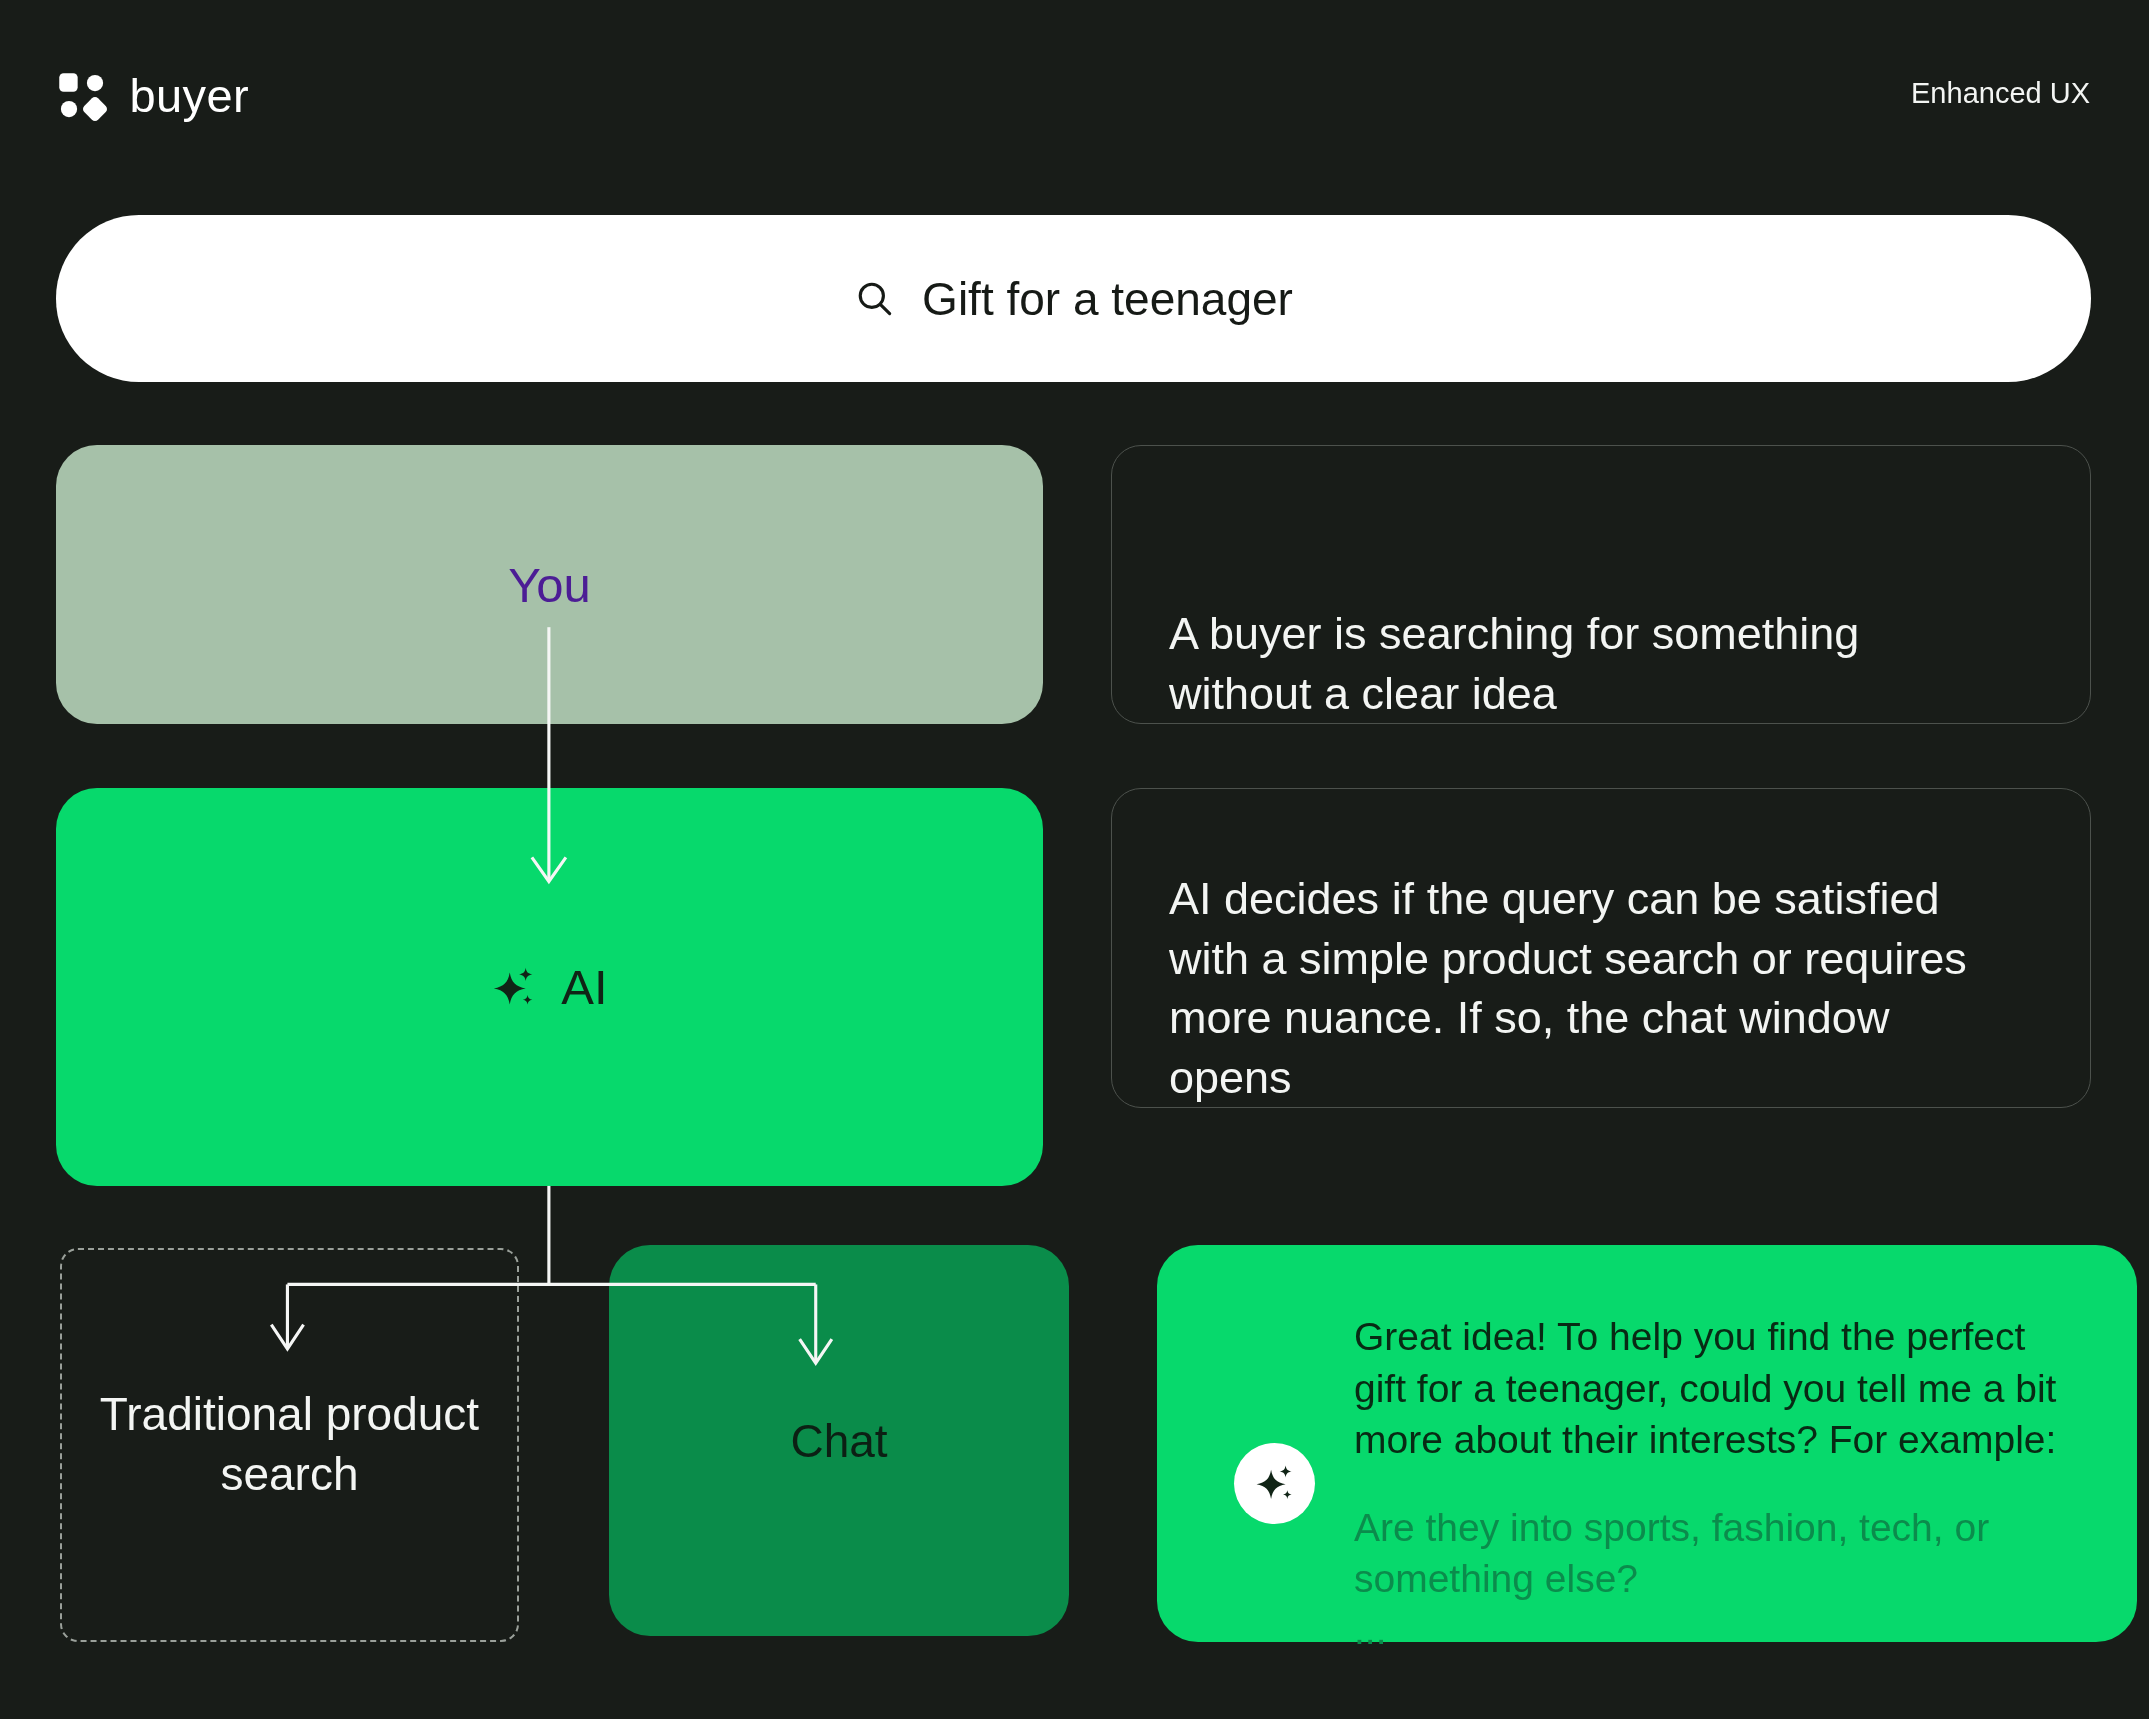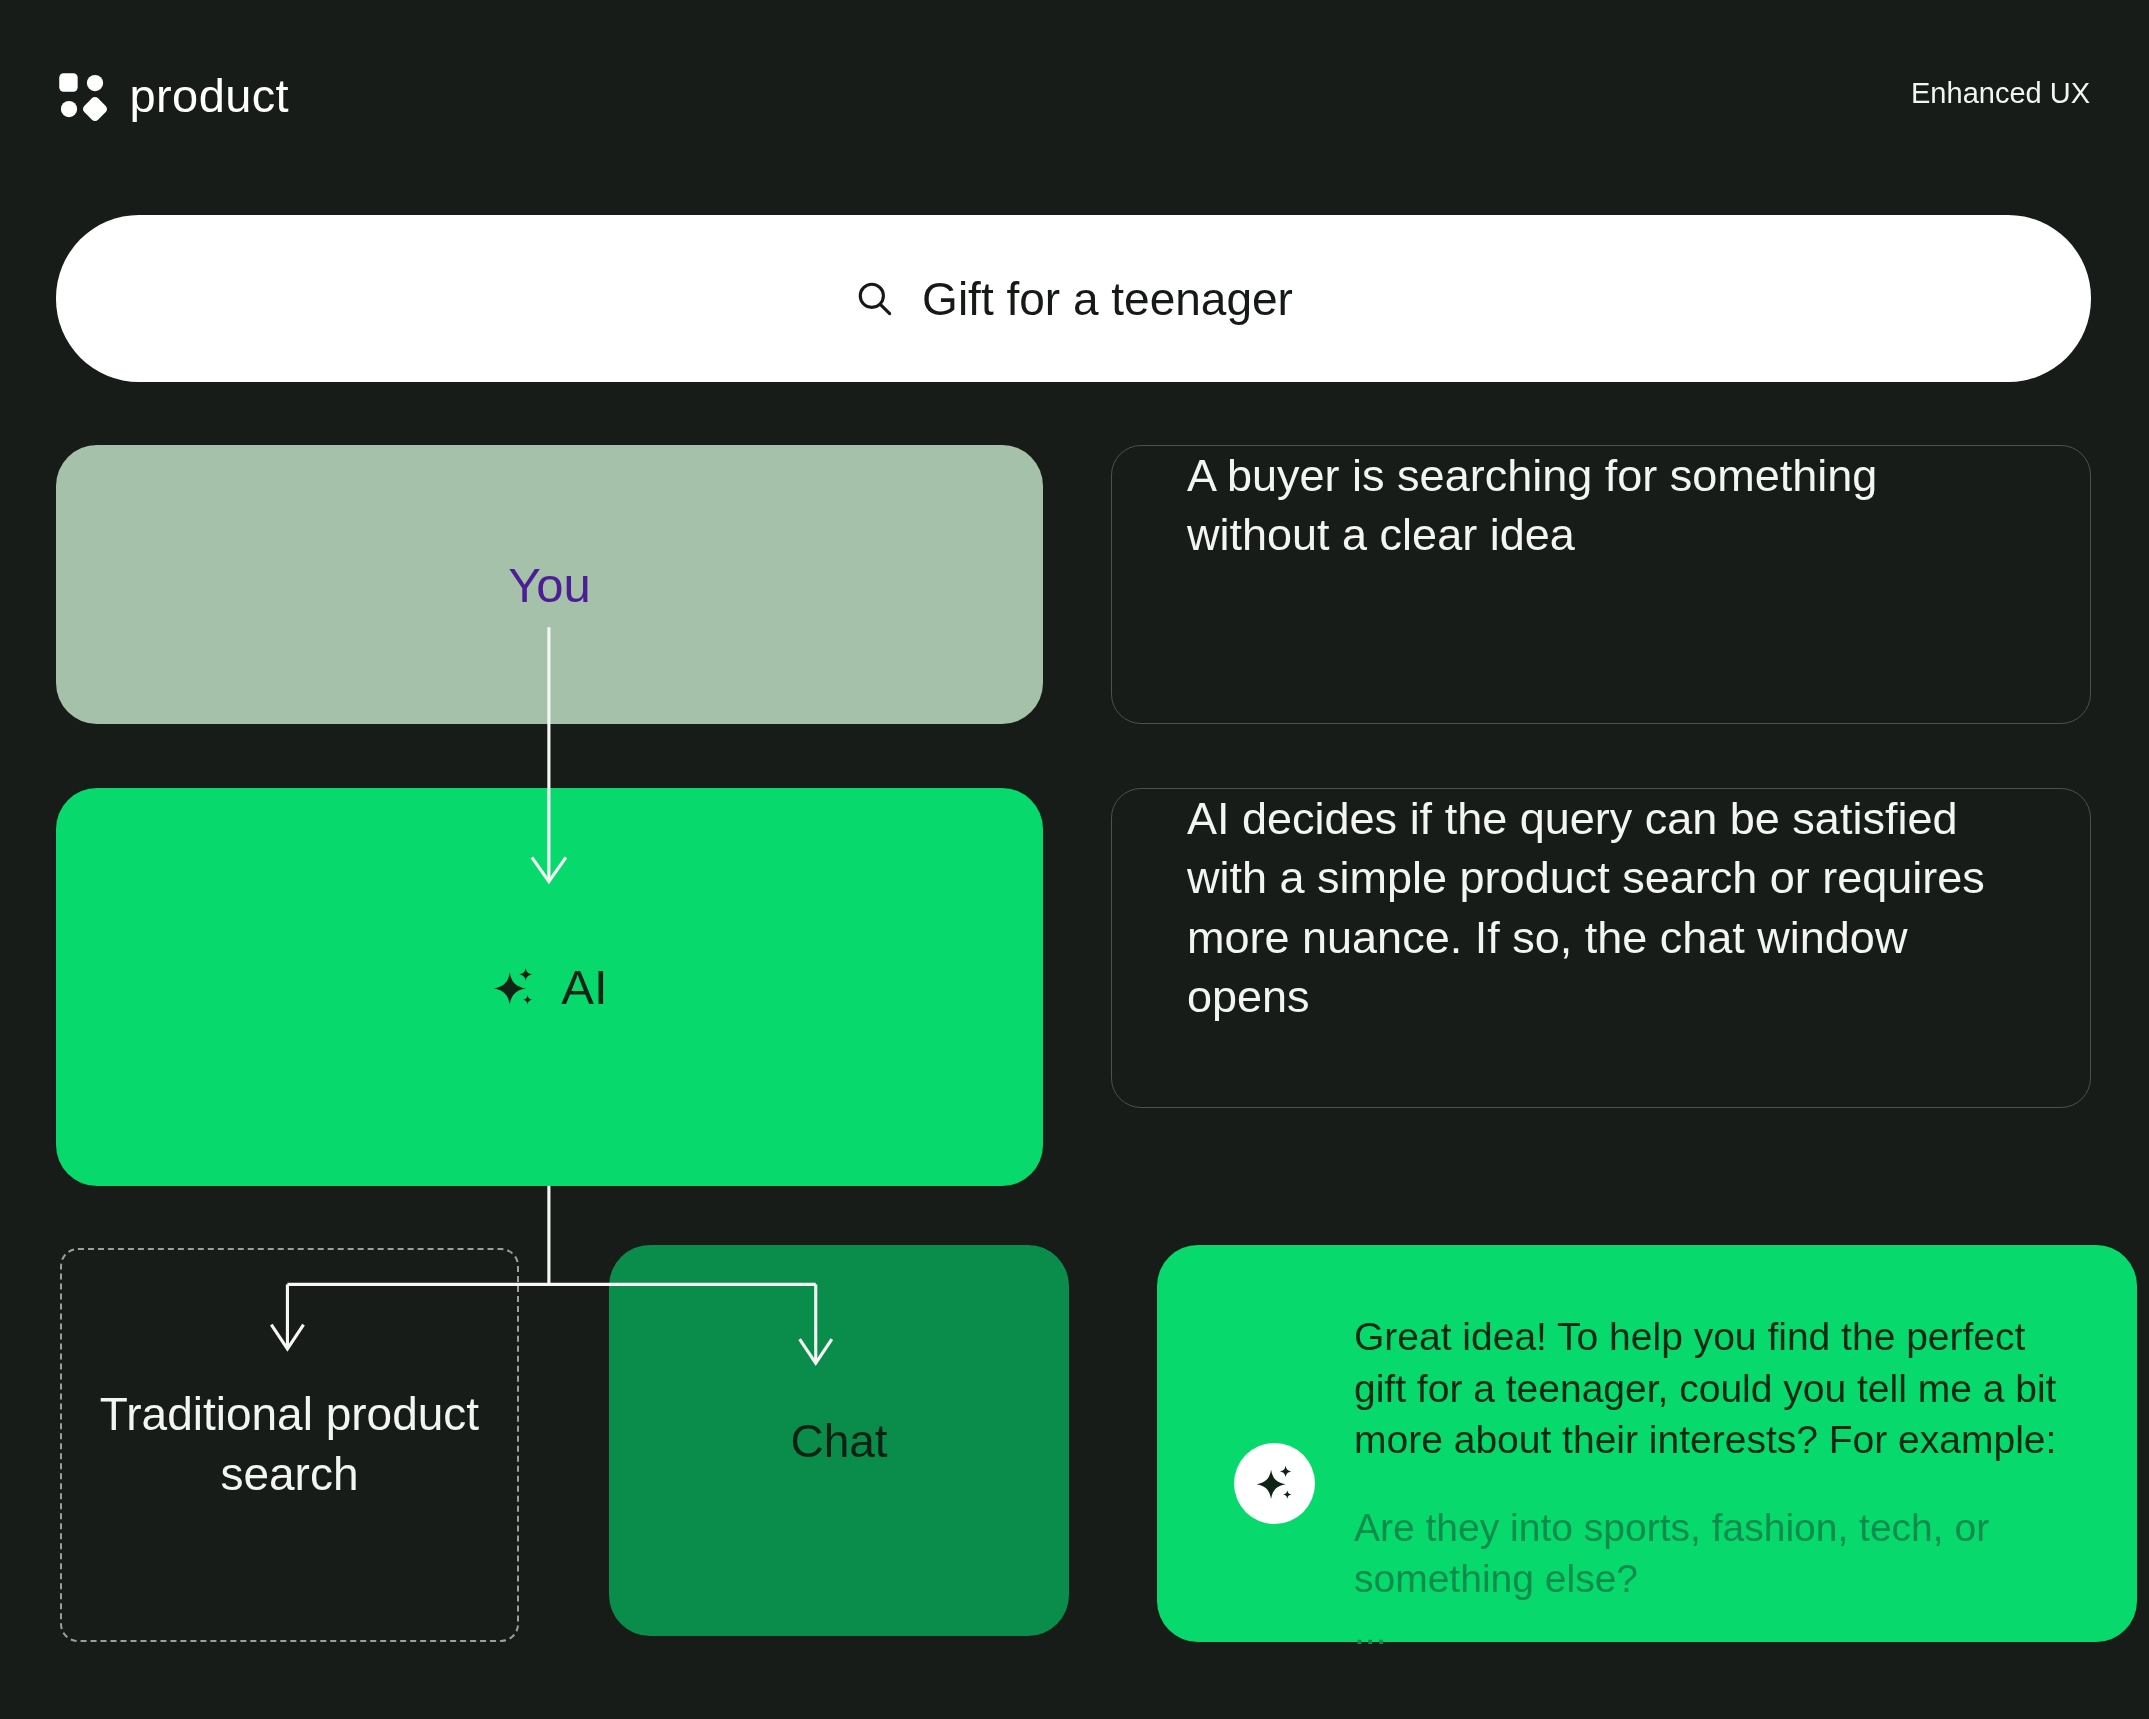--- a/index.html
+++ b/index.html
@@ -66,22 +66,22 @@
     left: 582px; top: 1245px; width: 460px; height: 391px;
     background: var(--dark-green, #0a8c4a); border-radius: 41px; margin-left: 27px;
   }
   .node-chat .node-label { color: #0c2014; font-size: 46px; }
 
   
   .note {
     position: absolute; left: 1111px; width: 980px;
     border: 1.8px solid var(--note-border, #4c514c); border-radius: 30px;
     box-sizing: border-box;
-    display: flex; align-items: flex-start;
-    padding: 0 86px 0 75px;
+    display: flex; align-items: flex-end;
+    padding: 0 86px 0 57px;
     color: var(--text-light, #f3f5f3); font-size: 45px; line-height: 1.32;
   }
   .note-1 { top: 445px; height: 279px; }
   .note-2 { top: 788px; height: 320px; }
 
   
   .bubble {
     position: absolute; left: 1111px; top: 1245px; width: 980px; height: 397px;
     background: var(--accent-green, #07d96c); border-radius: 41px;
     box-sizing: border-box;
@@ -122,21 +122,21 @@
 
 <div class="page">
 
   <div class="brand">
     <svg class="brand-mark" viewBox="0 0 48 48" aria-hidden="true">
       <rect x="3" y="3" width="17" height="17" rx="4" fill="#ffffff"></rect>
       <rect x="28.5" y="4.5" width="15" height="15" rx="7.5" fill="#ffffff"></rect>
       <rect x="4.5" y="28.5" width="15" height="15" rx="7.5" fill="#ffffff"></rect>
       <rect x="27" y="27" width="18" height="18" rx="4" fill="#ffffff" transform="rotate(45 36 36)"></rect>
     </svg>
-    <span class="brand-name">product</span>
+    <span class="brand-name">buyer</span>
   </div>
   <div class="page-label">Enhanced UX</div>
 
   <div class="search">
     <svg class="search-icon" viewBox="0 0 46 46" aria-hidden="true">
       <circle cx="20" cy="20" r="13" stroke="#161a16" stroke-width="3.5" fill="none"></circle>
       <line x1="29.5" y1="29.5" x2="40" y2="40" stroke="#161a16" stroke-width="3.5" stroke-linecap="round"></line>
     </svg>
     <span class="search-text">Gift for a teenager</span>
   </div>

